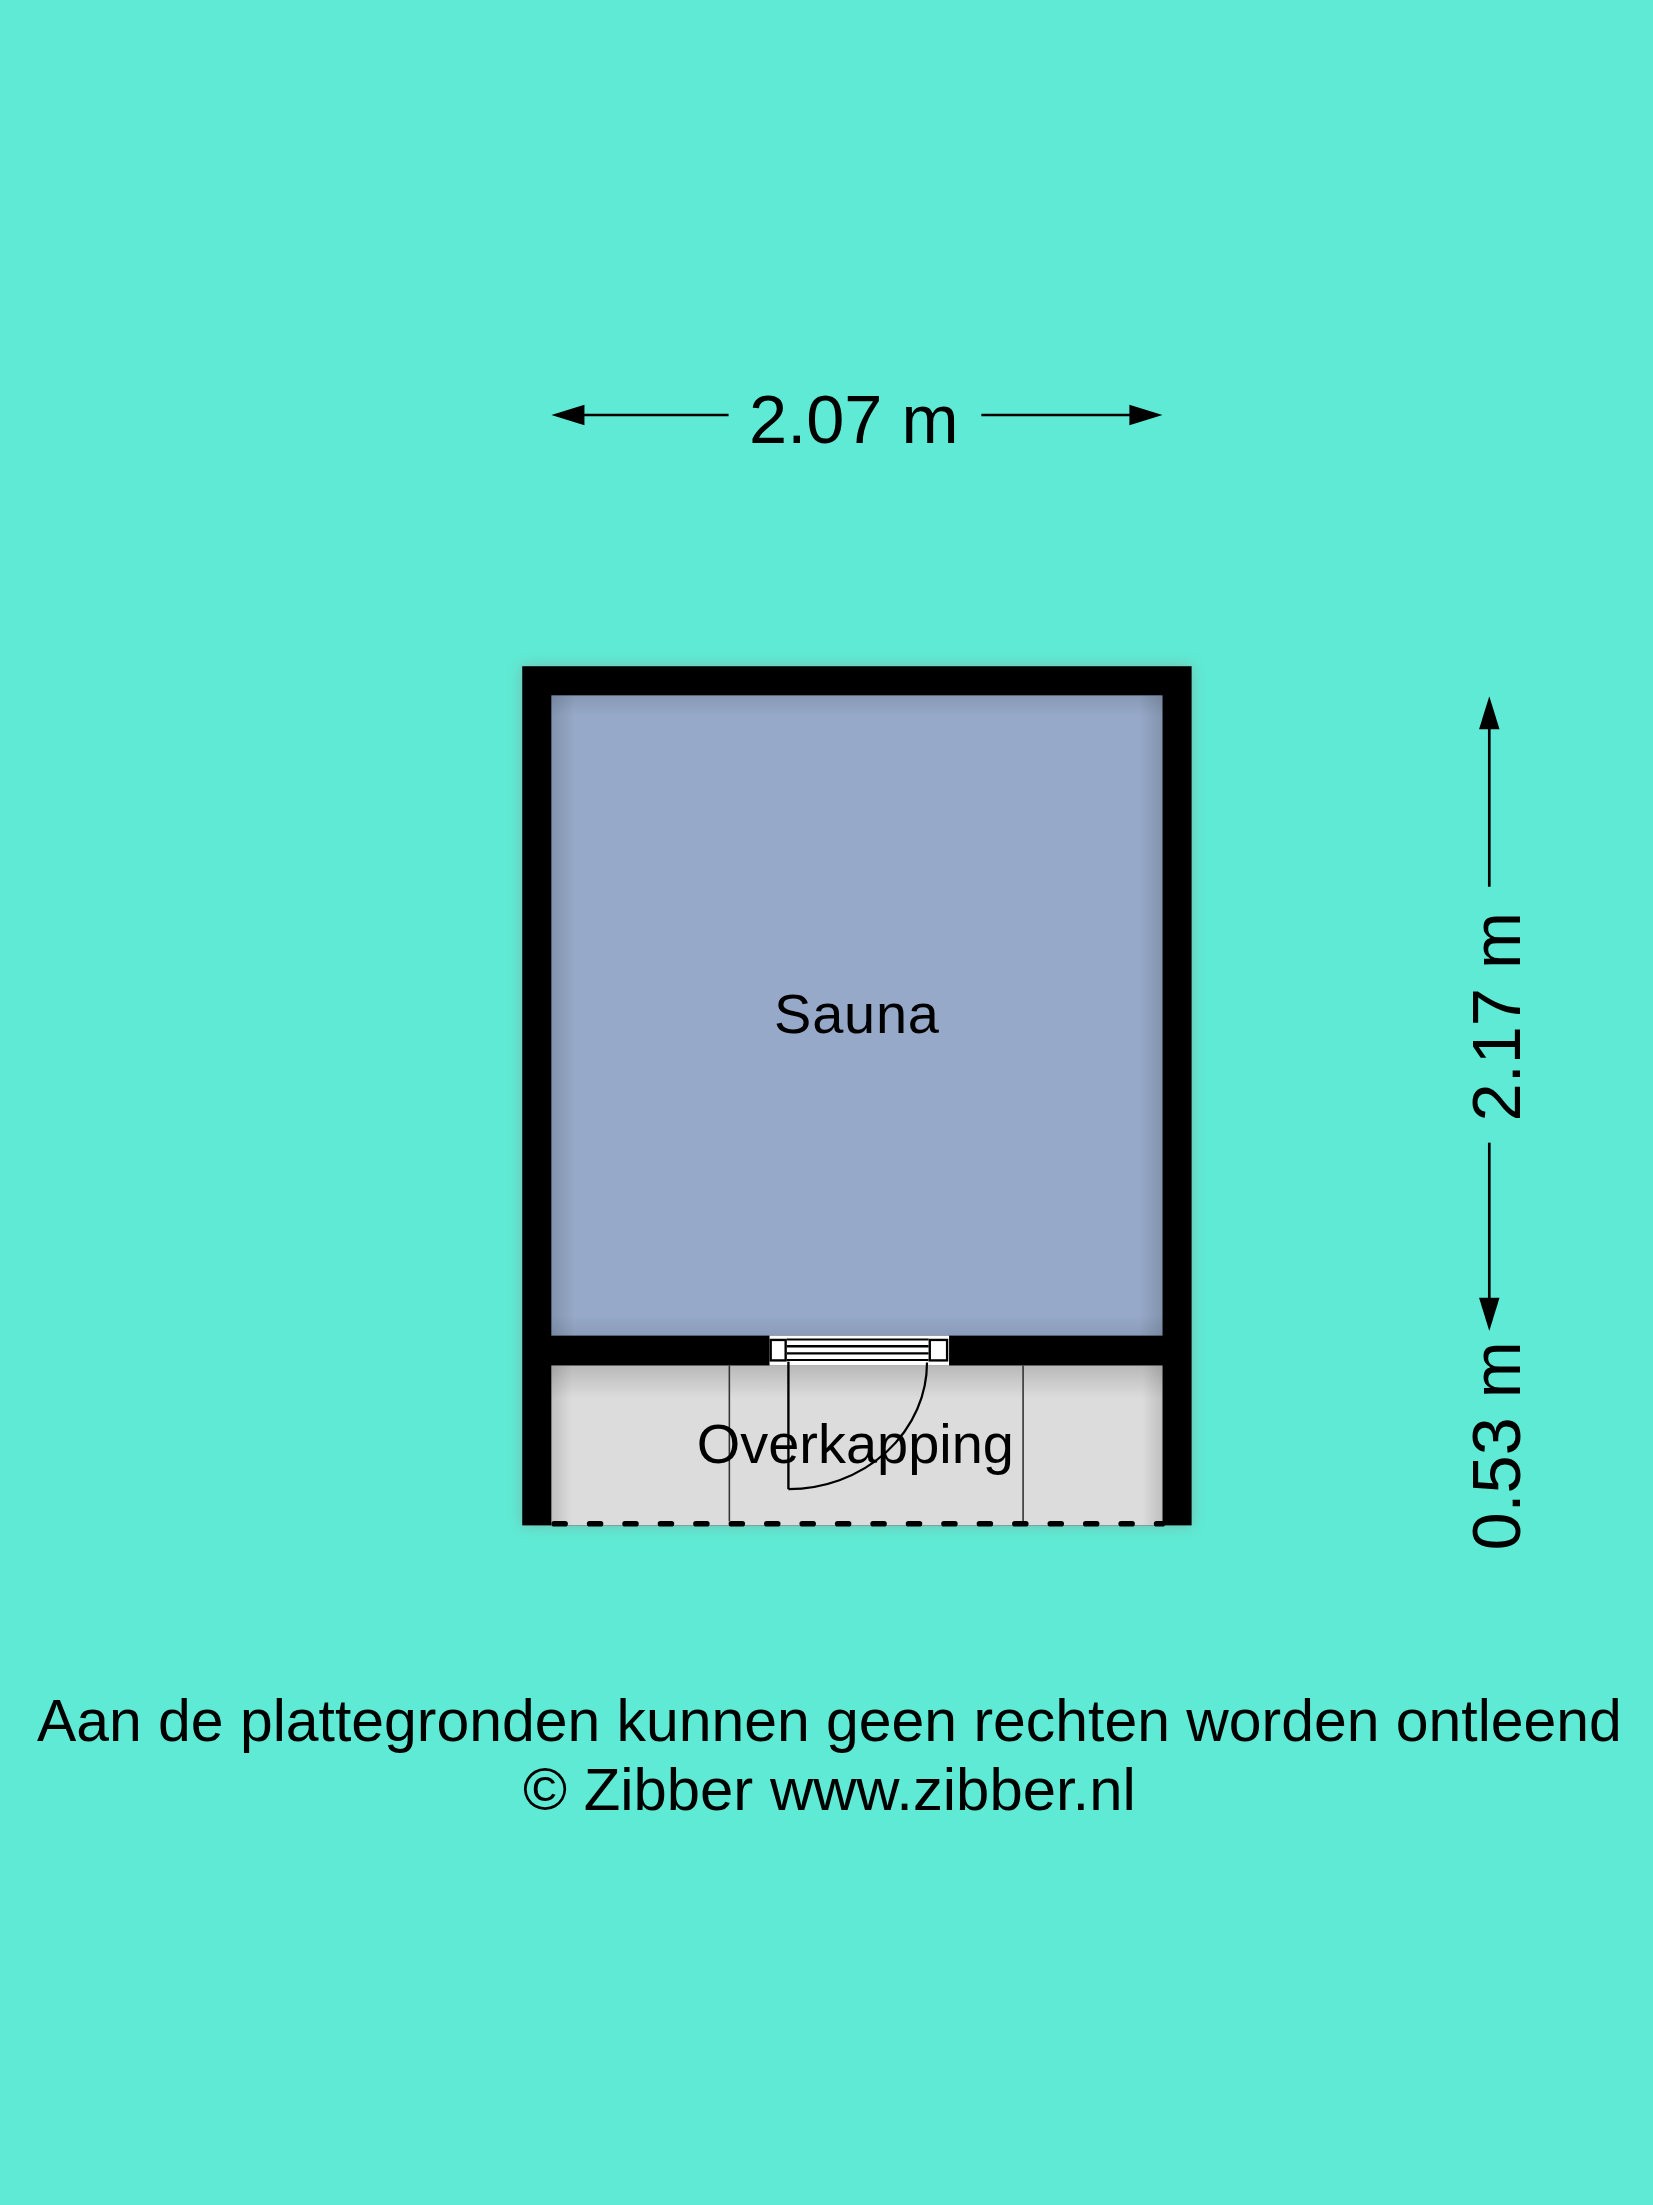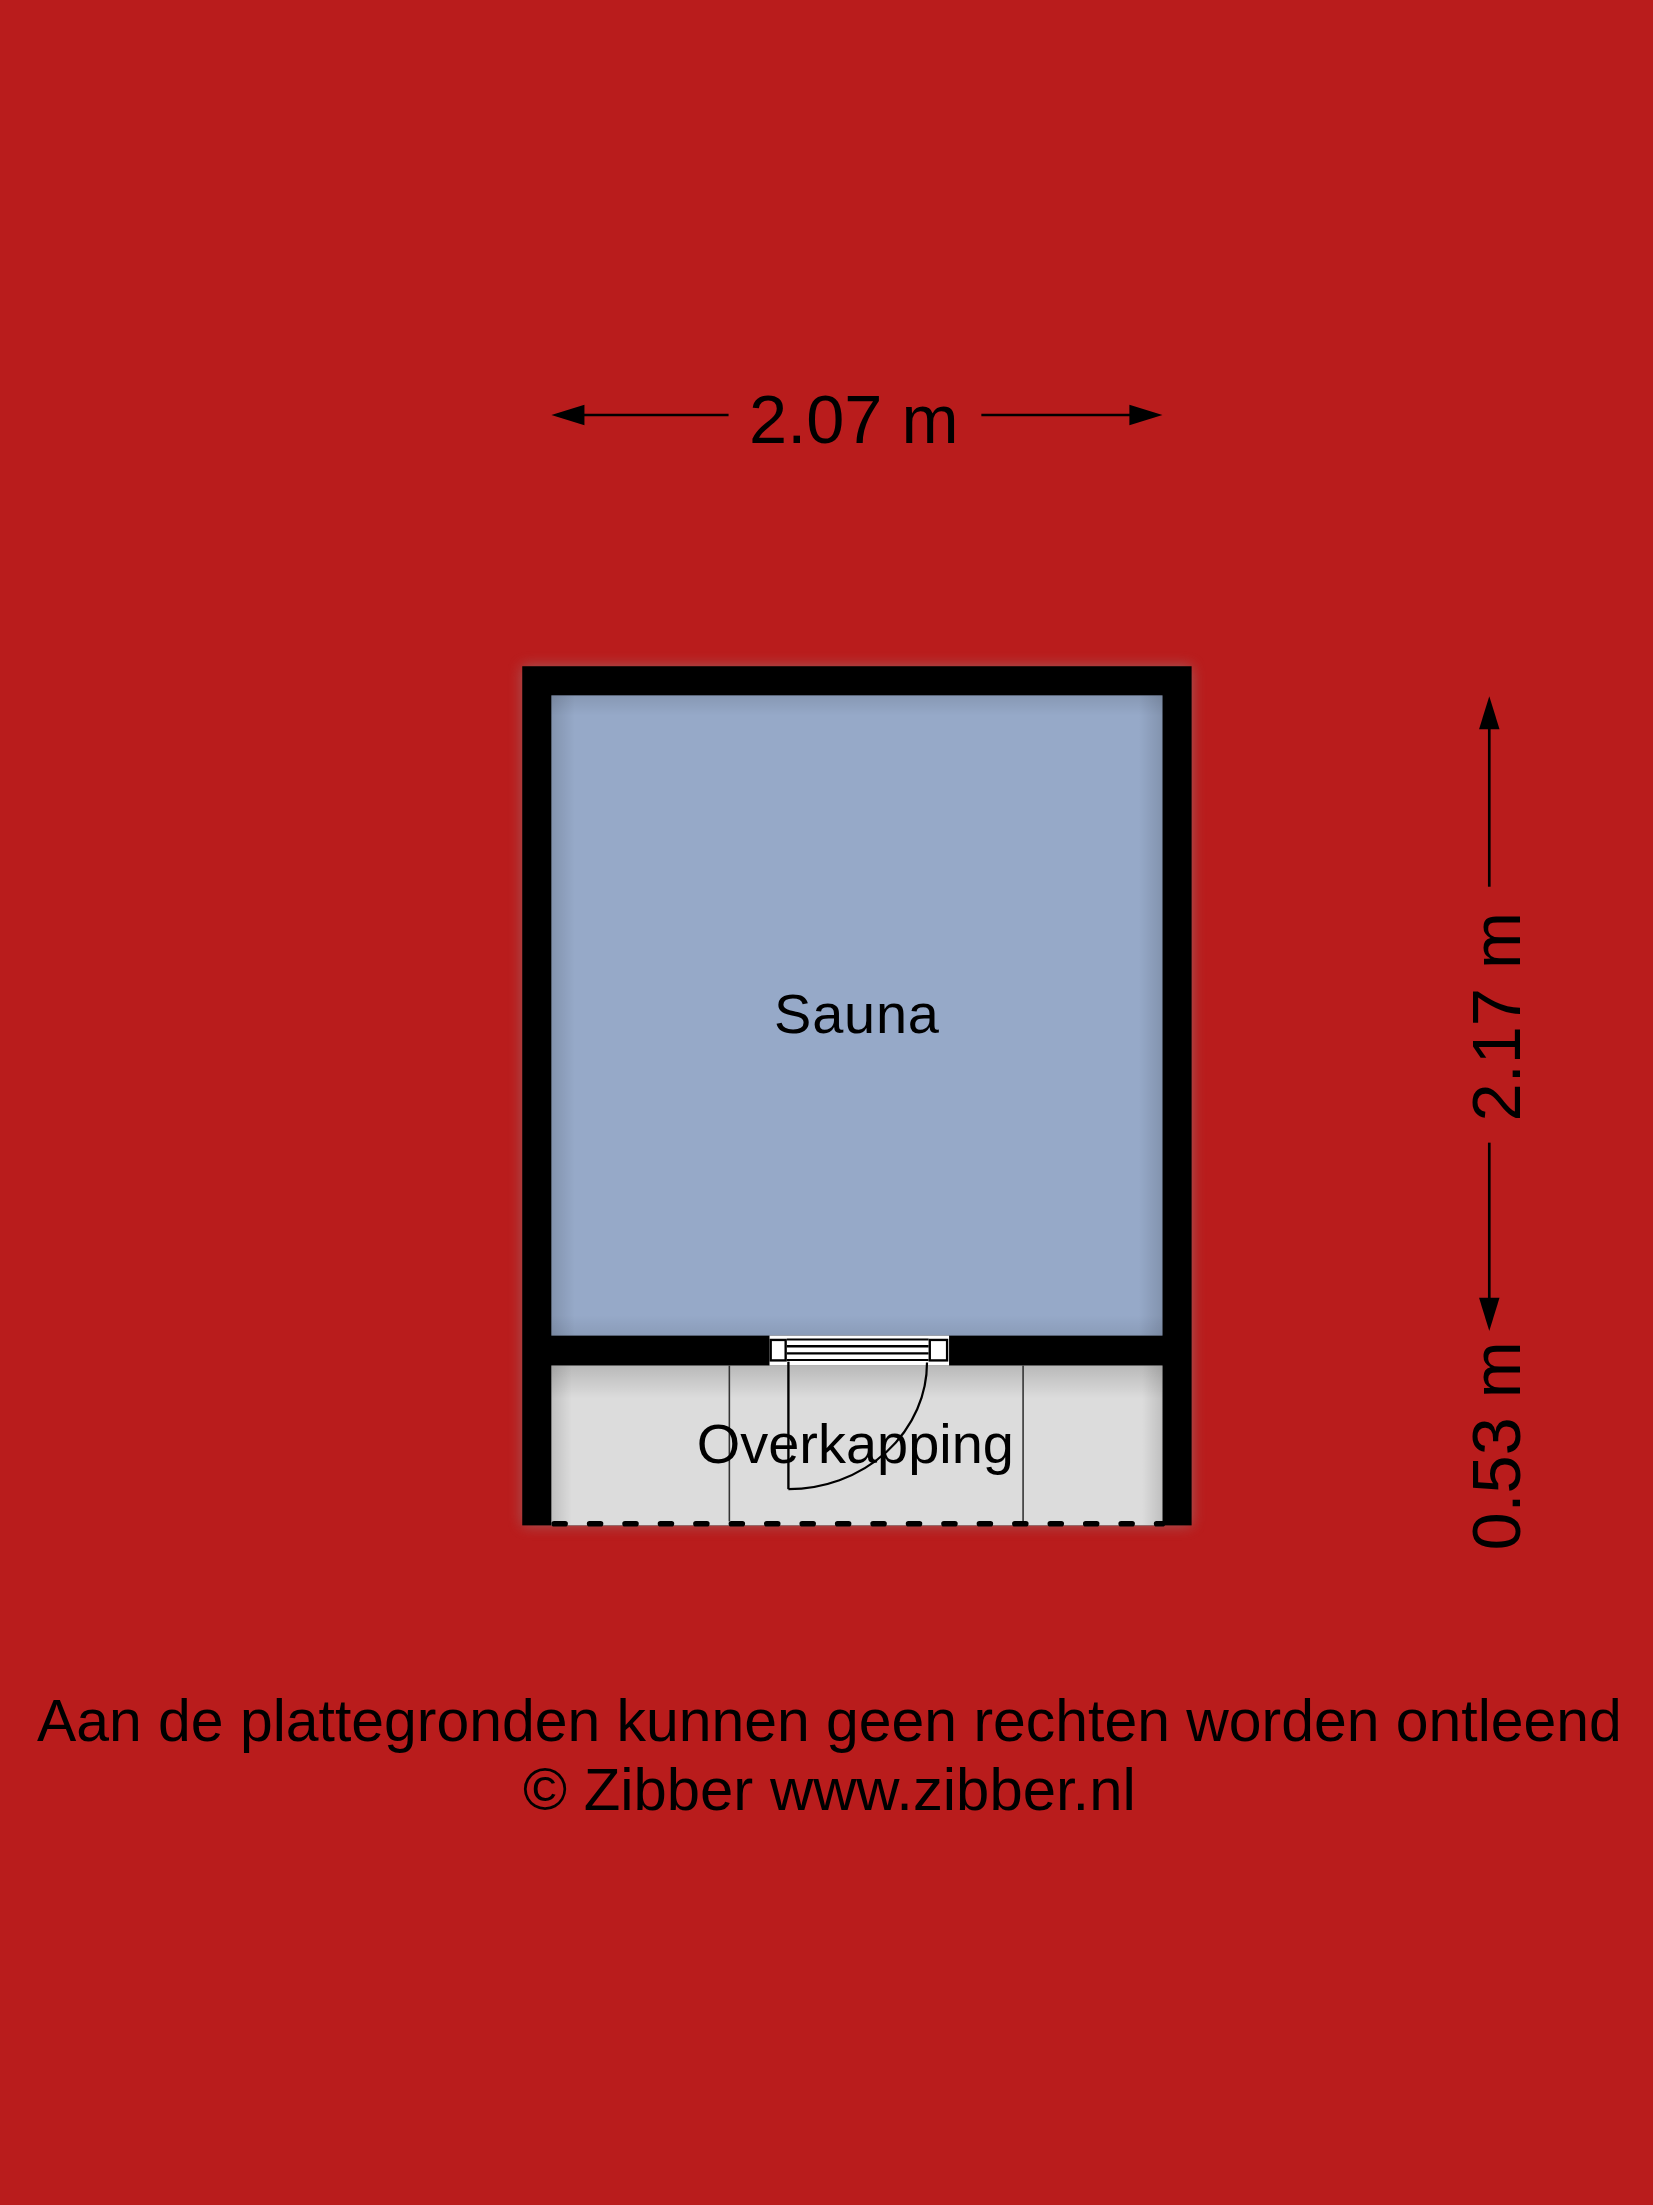--- a/index.html
+++ b/index.html
@@ -1,16 +1,16 @@
 <!DOCTYPE html>
 <html style="font-size:12.6px"><head>
 <meta charset="utf-8">
 <style>
   html,body{margin:0;padding:0;background:#ffffff;}
-  #canvas{position:relative;width:1654px;height:2205px;background:#b91c1c;overflow:hidden;}
+  #canvas{position:relative;width:1654px;height:2205px;background:#5eead4;overflow:hidden;}
   svg{position:absolute;left:0;top:0;}
   text{font-family:"Liberation Sans",sans-serif;fill:#000;}
 </style>
 </head>
 <body>
 <div id="canvas">
 <svg width="1654" height="2205" viewBox="0 0 2100 2800">
   <defs>
     <filter id="soft" x="-20%" y="-20%" width="140%" height="140%">
       <feGaussianBlur stdDeviation="9"></feGaussianBlur>

